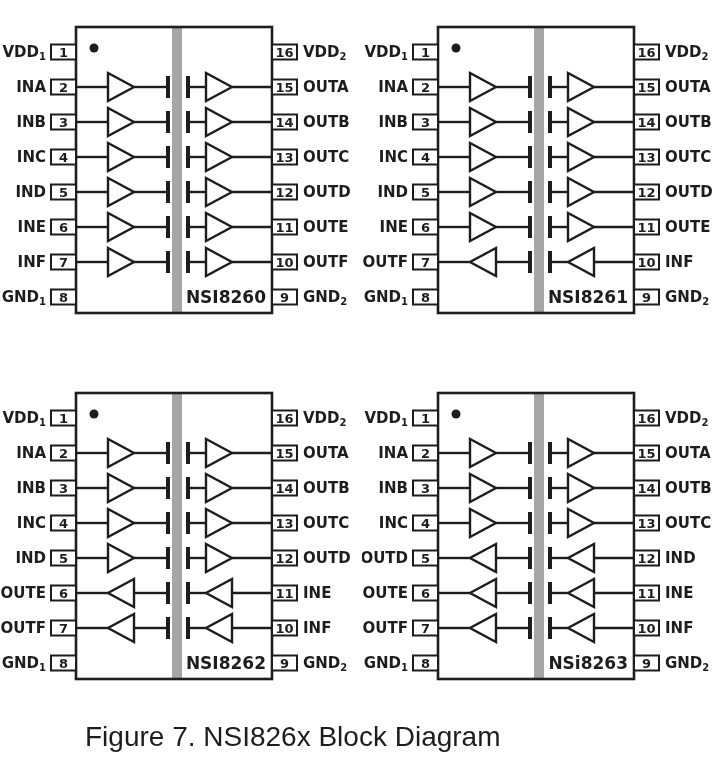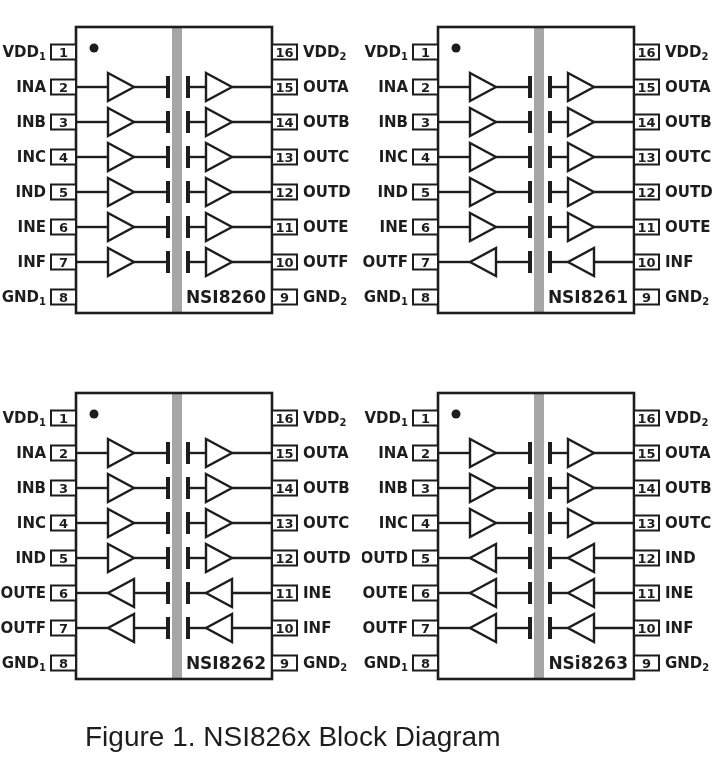--- a/index.html
+++ b/index.html
@@ -441,14 +441,14 @@
       <text x="303" y="232" text-anchor="start" class="pin-label">INE</text>
       <rect x="272" y="254.5" width="25" height="15" class="pinbox"></rect>
       <text x="284.5" y="266.5" text-anchor="middle" class="pin-num">10</text>
       <text x="303" y="267" text-anchor="start" class="pin-label">INF</text>
       <rect x="272" y="289.5" width="25" height="15" class="pinbox"></rect>
       <text x="284.5" y="301.5" text-anchor="middle" class="pin-num">9</text>
       <text x="303" y="302" text-anchor="start" class="pin-label">GND<tspan class="sub" dy="3">2</tspan></text>
       <text x="266" y="303" text-anchor="end" class="chip-name">NSi8263</text>
       <circle cx="94" cy="48" r="4.5" class="dot"></circle>
     </svg>
-  <div class="caption">Figure 1. NSI826x Block Diagram</div>
+  <div class="caption">Figure 7. NSI826x Block Diagram</div>
 </div>
 
 </body></html>

